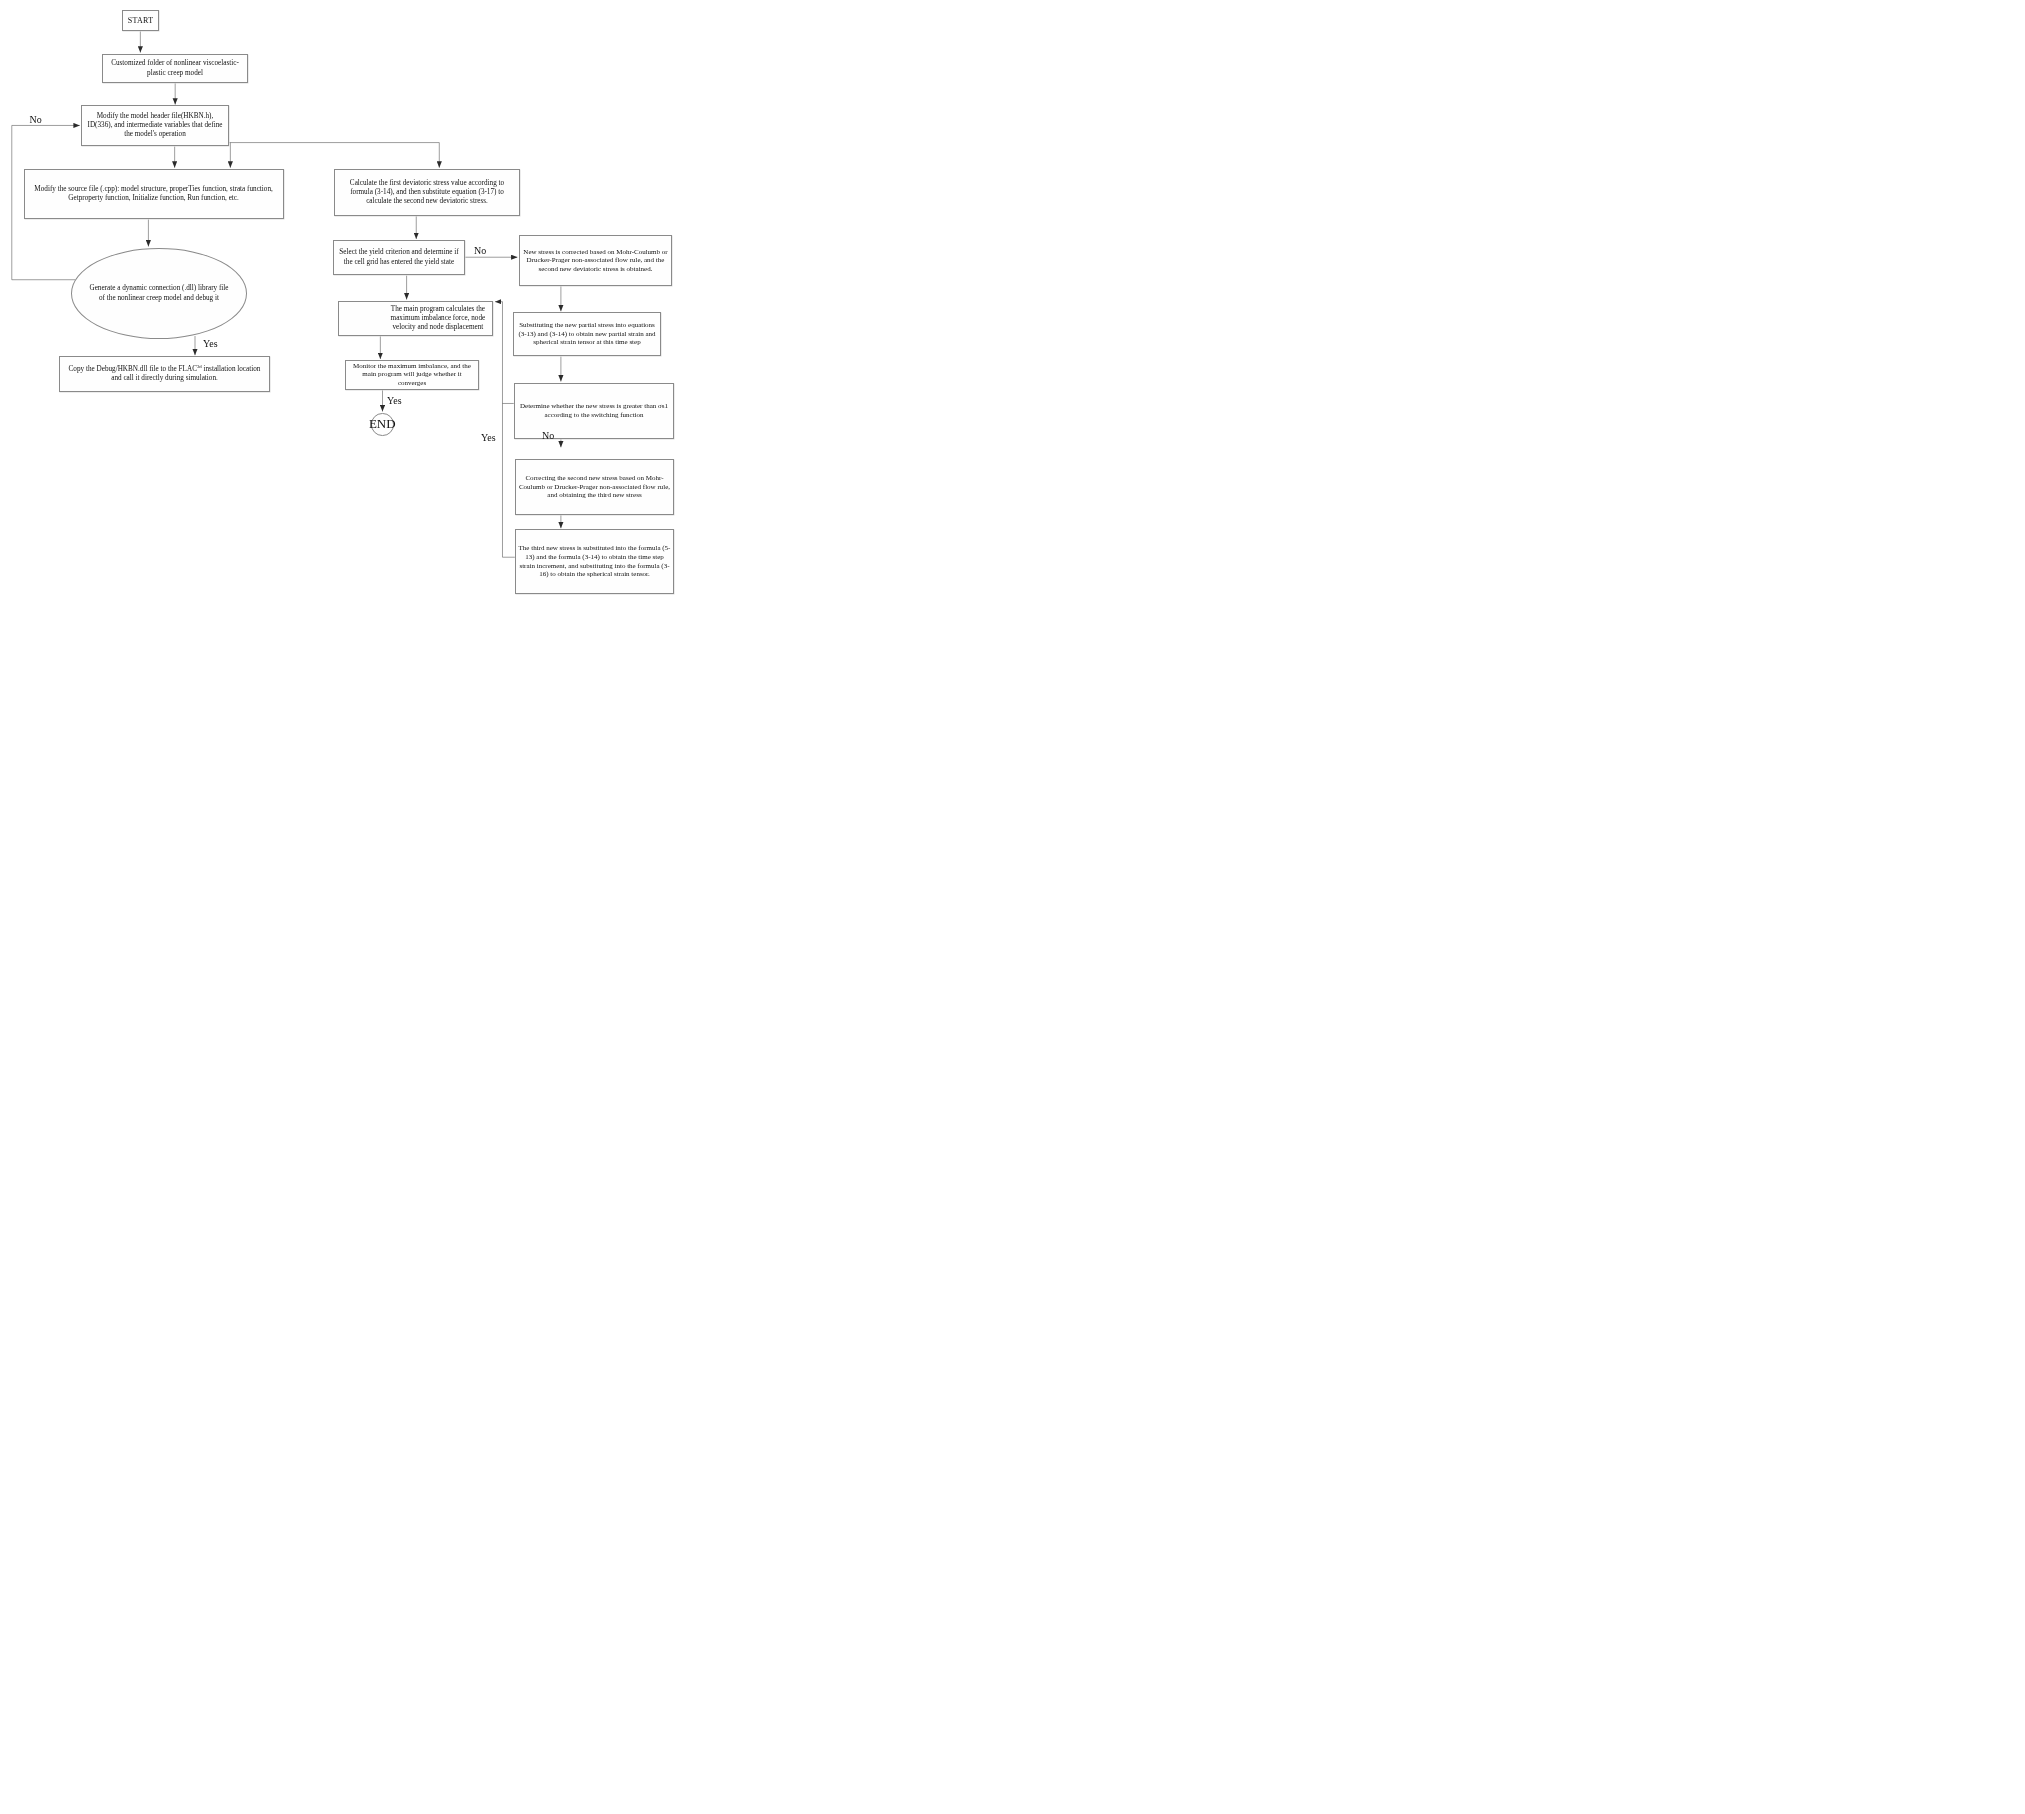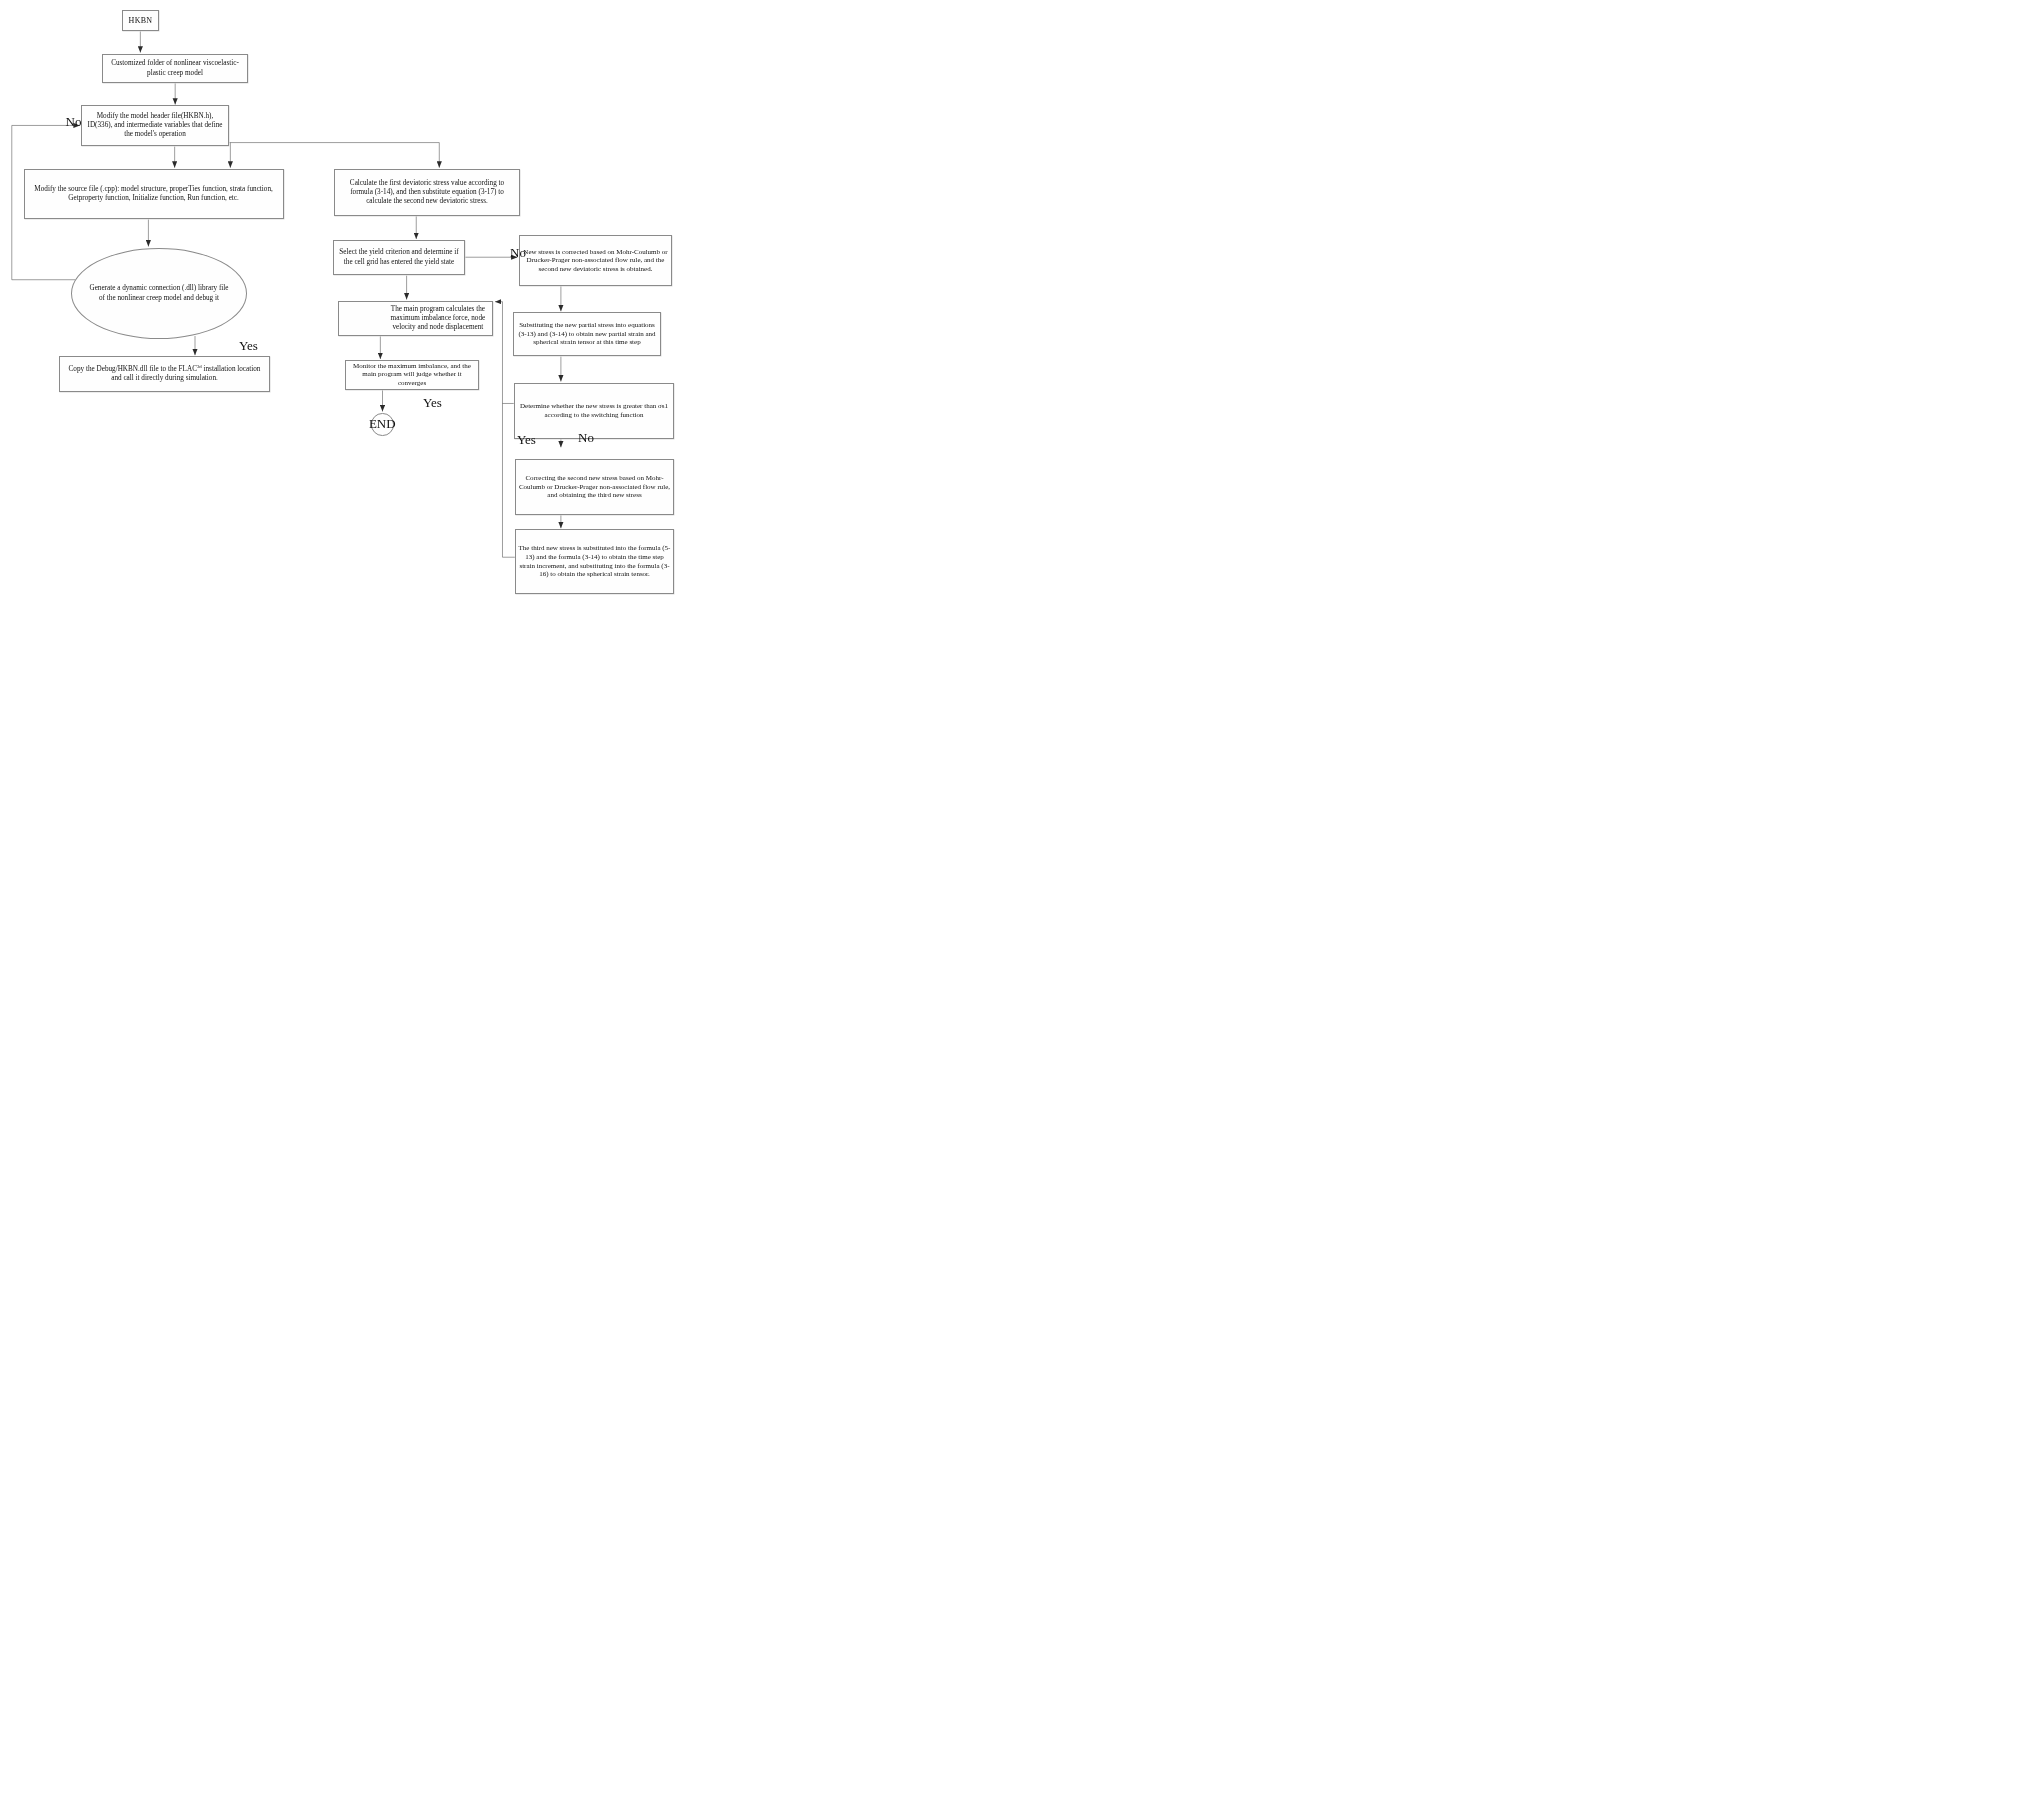--- a/index.html
+++ b/index.html
@@ -22,24 +22,23 @@
     text-align:center;
     font-size:7.2px;line-height:1.26;
     padding:1.1px 3.2px;
   }
   .node.small{font-size:8px;letter-spacing:0.3px;}
   .node.tight{font-size:7px;line-height:1.22;padding:1.1px 2.1px;}
   .ellipse{border-radius:50%;box-shadow:none;}
   .circle{border-radius:50%;box-shadow:none;font-size:13px;}
   .edge-label{
     position:absolute;
-    font-size:13px;
+    font-size:10px;
     background:transparent;
     white-space:nowrap;
-    margin-left:36px;
   }
   sup{font-size:4.8px;line-height:0;}
 </style>
 </head>
 <body>
 
 <div id="flowchart-canvas">
 
   <svg id="connector-layer" viewBox="0 0 1260 1129" xmlns="http://www.w3.org/2000/svg">
     <defs>
@@ -72,21 +71,21 @@
       <path d="M1047,665 V712" marker-end="url(#arrow)"></path>
       <path d="M1047,789 V835" marker-end="url(#arrow)"></path>
       <path d="M1047,941 V986" marker-end="url(#arrow)"></path>
 
       <path d="M961,1040 H938 V563 H924" marker-end="url(#arrow)"></path>
       <path d="M959,753 H938"></path>
     </g>
   </svg>
 
   <div class="node small" style="left:122px;top:10.2px;width:37px;height:21px;">
-    <span>HKBN</span>
+    <span>START</span>
   </div>
 
   <div class="node" style="left:102px;top:54px;width:146px;height:29px;">
     <span>Customized folder of nonlinear viscoelastic-plastic creep model</span>
   </div>
 
   <div class="node" style="left:81px;top:105px;width:148px;height:41px;">
     <span>Modify the model header file(HKBN.h), ID(336), and intermediate variables that define the model's operation</span>
   </div>
 

